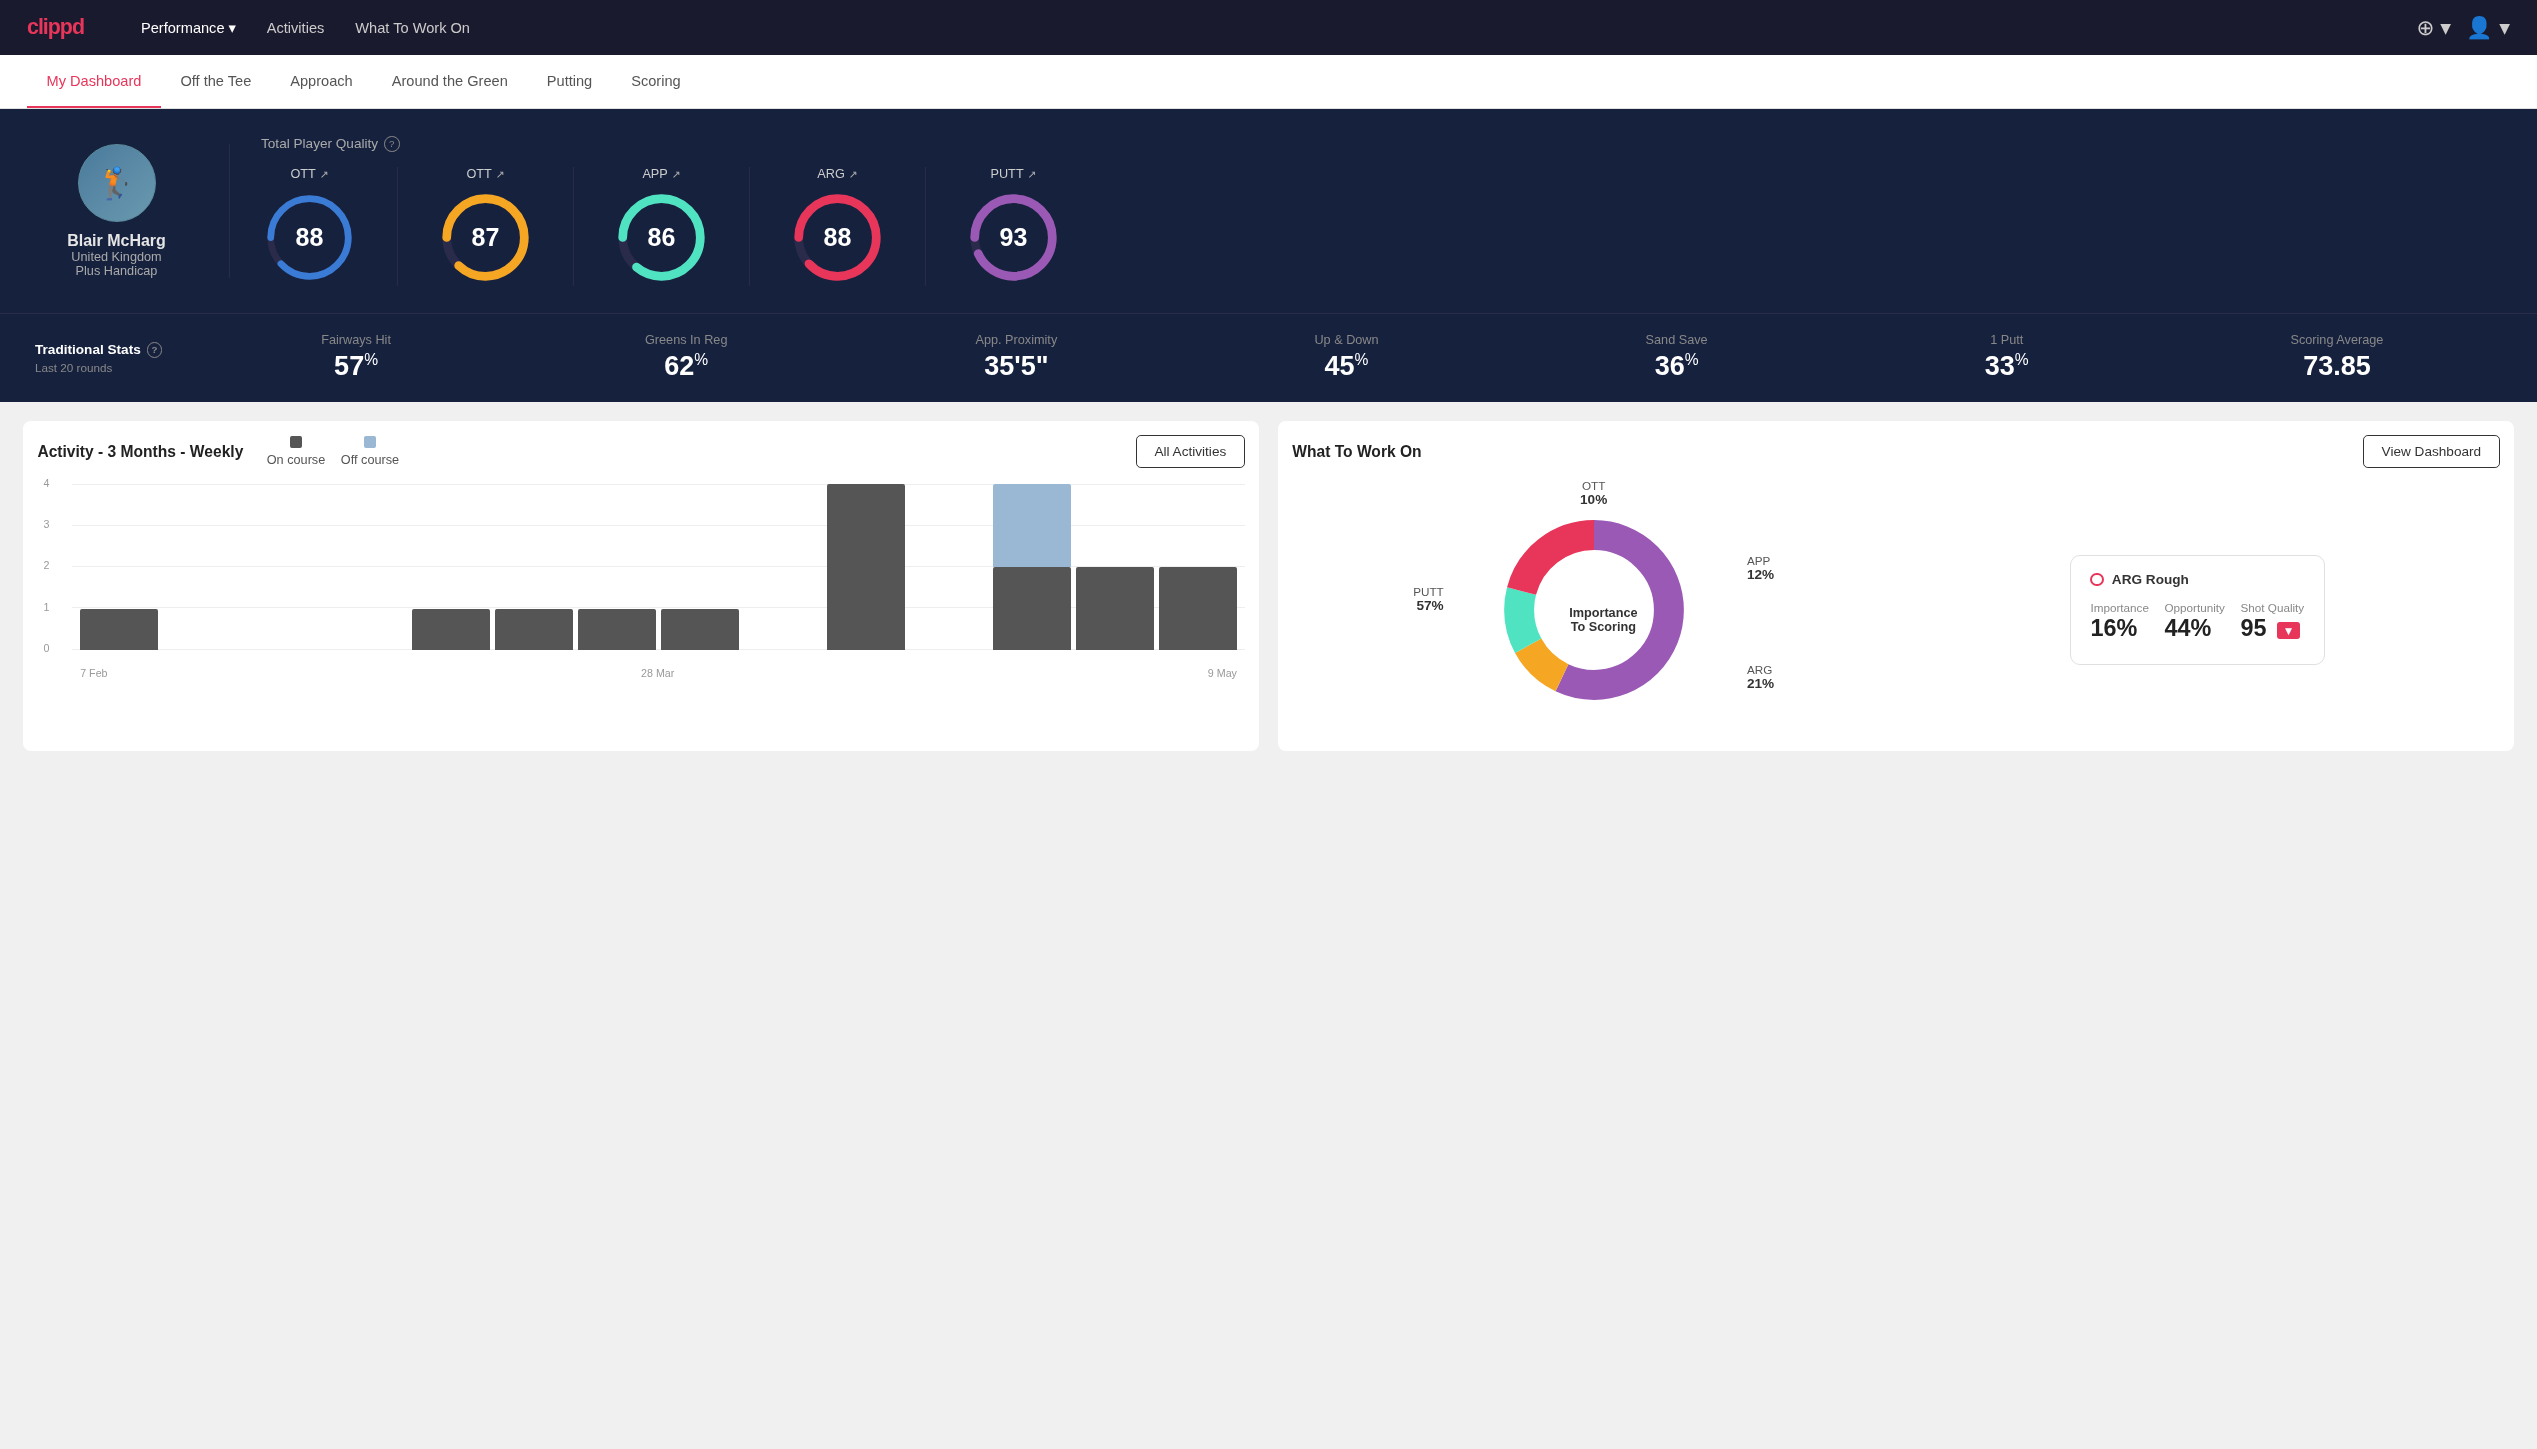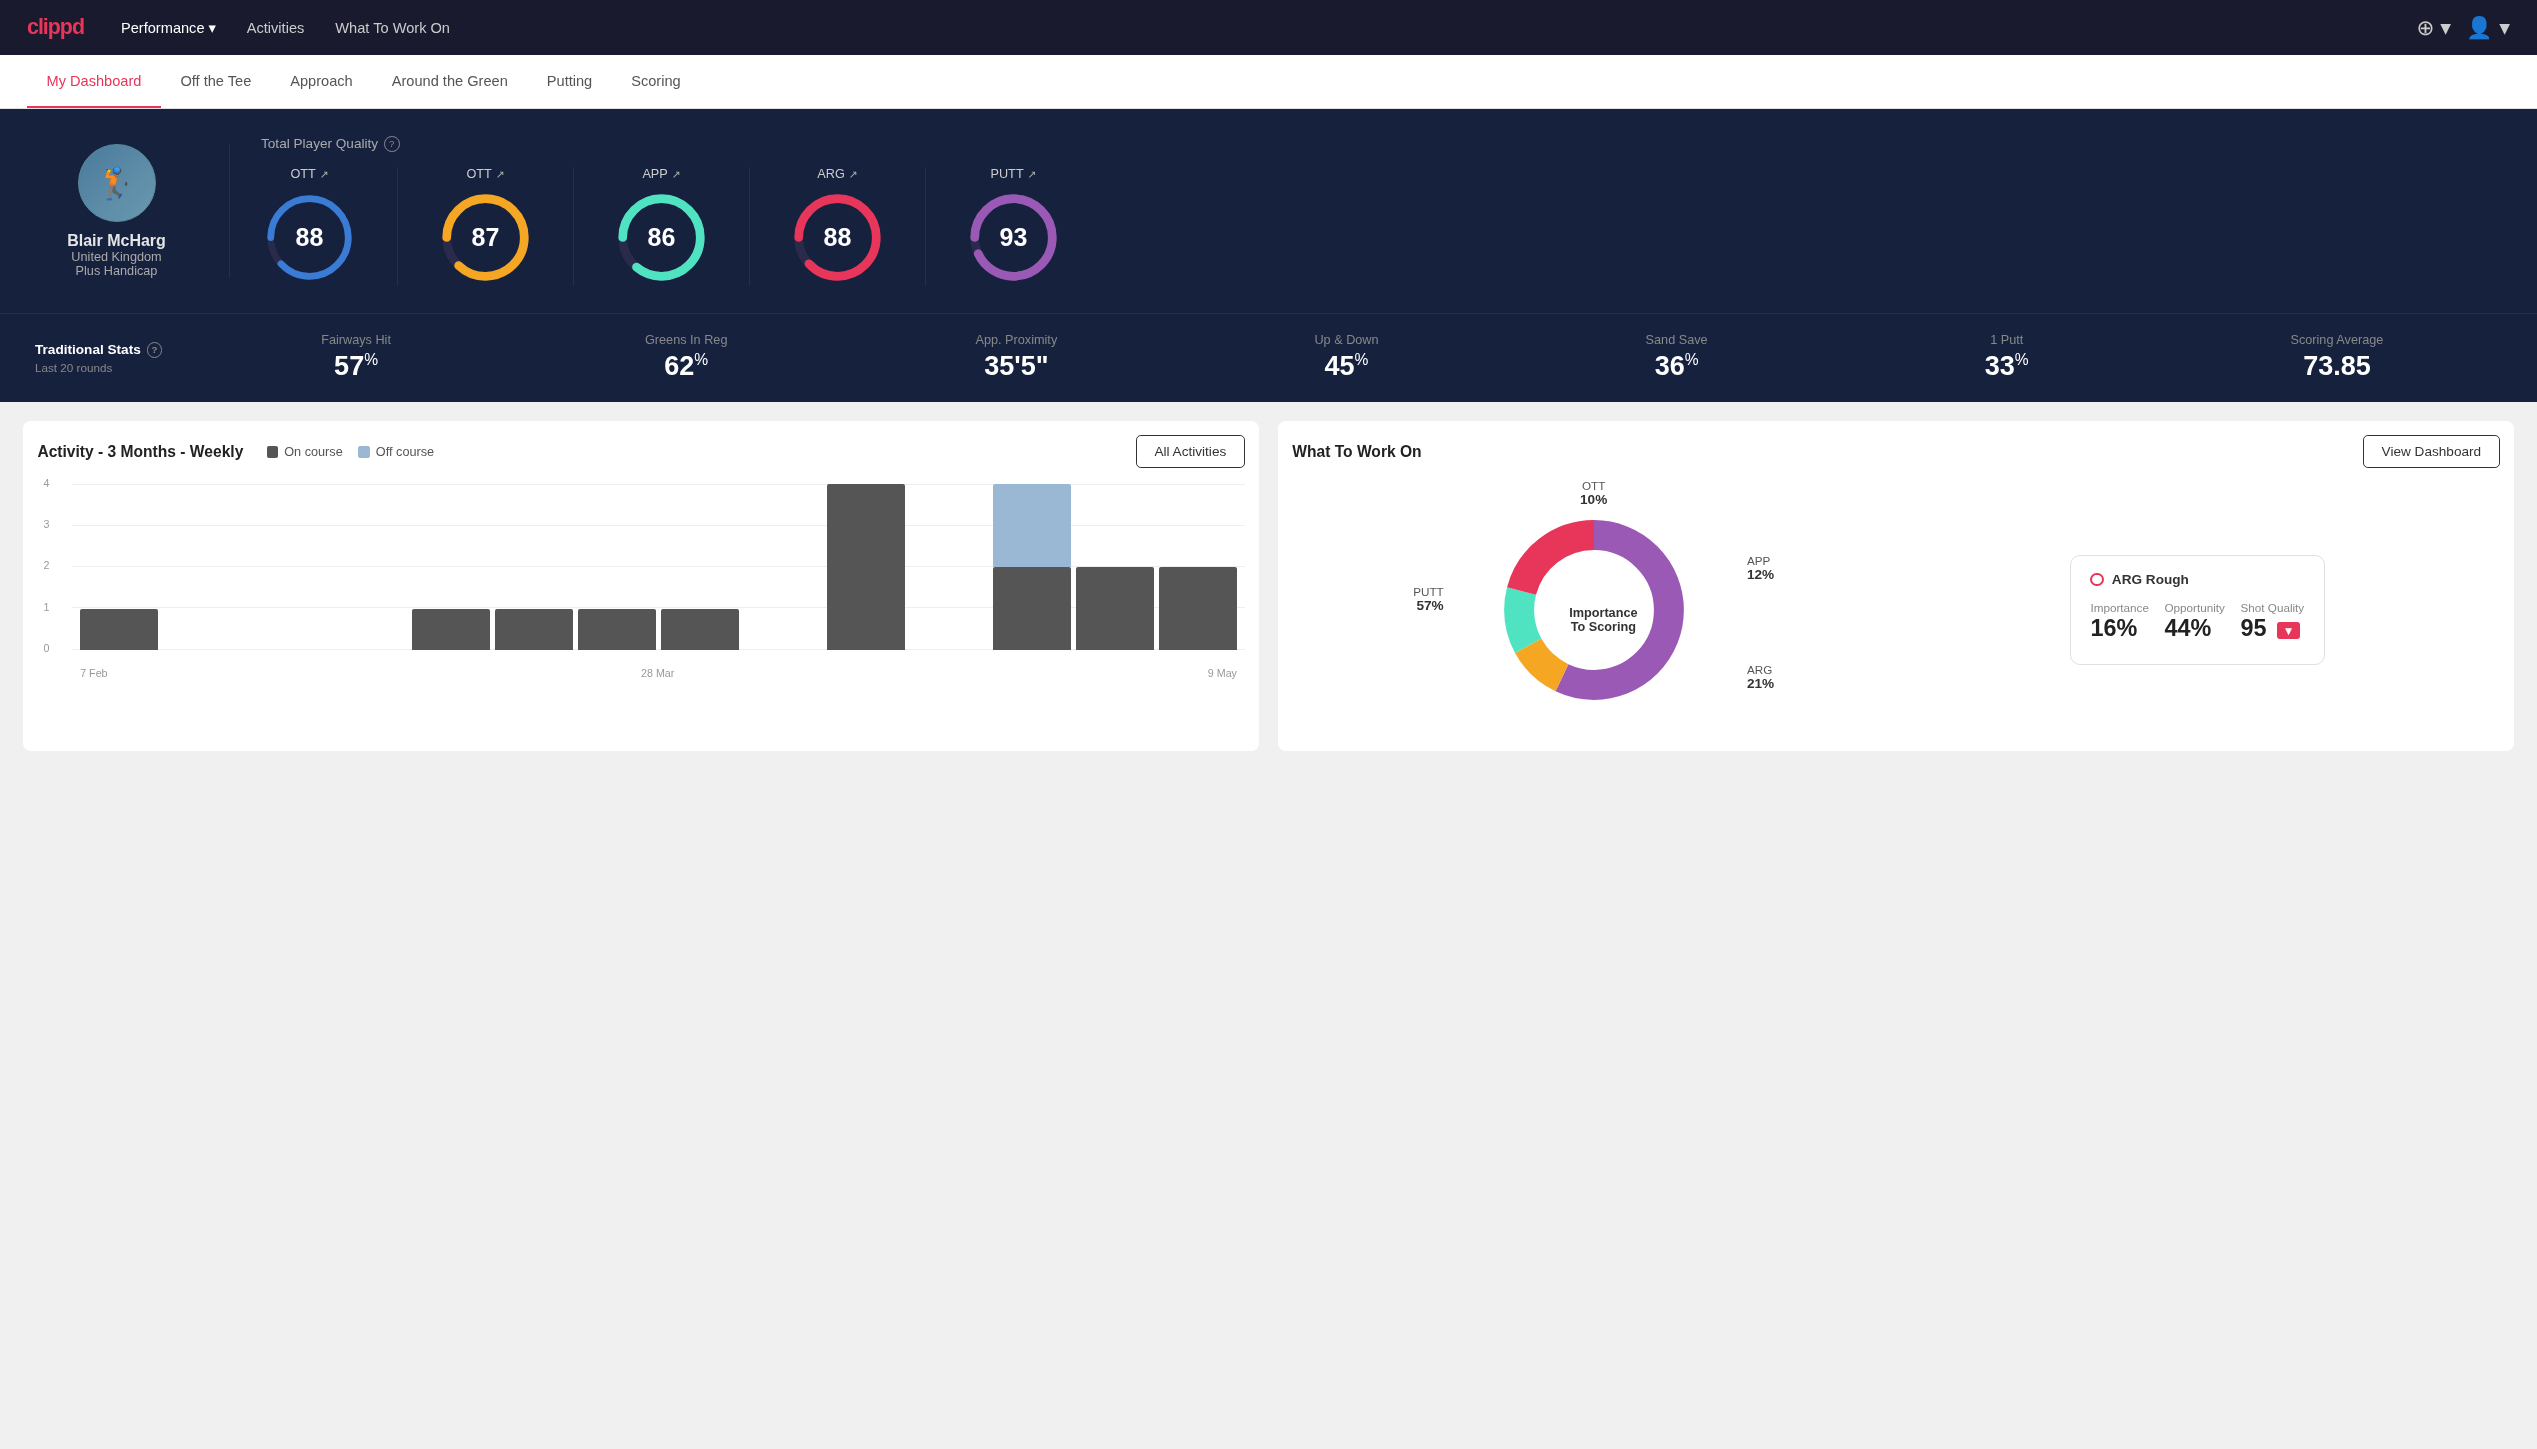--- a/index.html
+++ b/index.html
@@ -12,21 +12,21 @@
       align-items: center;
       padding: 0 27px;
       height: 55px;
       gap: 31px;
     }
     .logo {
       color: #e8355a;
       font-size: 21.4px;
       font-weight: 800;
       letter-spacing: -1px;
-      margin-right: 6px;
+      margin-right: 26px;
     }
     .nav-item {
       color: #ccc;
       font-size: 14.6px;
       cursor: pointer;
       display: flex;
       align-items: center;
       gap: 3.9px;
     }
     .nav-item.active { color: #fff; }
@@ -260,20 +260,21 @@
       display: flex;
       align-items: center;
       gap: 15.6px;
     }
     .legend-item {
       display: flex;
       align-items: center;
       gap: 5.8px;
       font-size: 12.7px;
       color: #555;
+      flex-direction: column;
     }
     .legend-dot {
       width: 11.7px;
       height: 11.7px;
       border-radius: 1.9px;
     }
 
     
     .bar-chart {
       position: relative;

